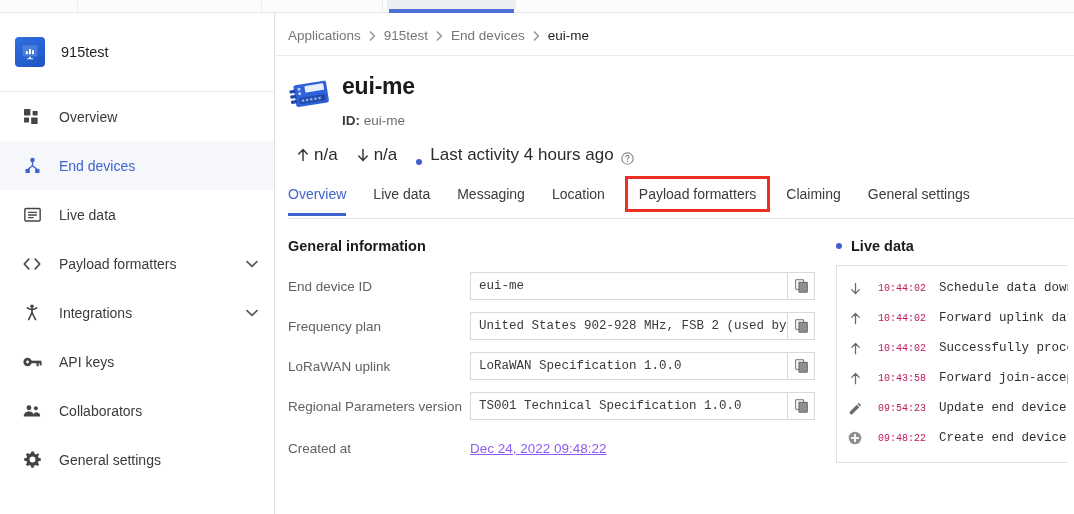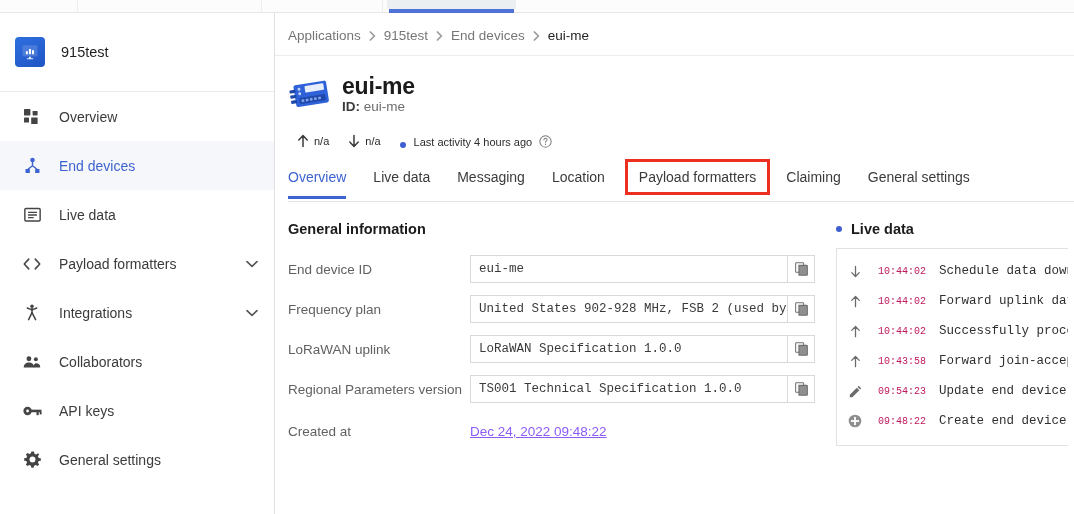--- a/index.html
+++ b/index.html
@@ -128,30 +128,30 @@
   .dev-row { display: flex; align-items: flex-start; }
   .dev-icon { width: 46px; flex: none; padding-top: 6px; }
   .dev-text { margin-left: 8px; }
   .dev-title {
     font-size: 23px; font-weight: bold;
     color: #1b1b1b;
     line-height: 26px;
     letter-spacing: -0.2px;
   }
   .dev-id {
-    margin-top: 0;
+    margin-top: 14px;
     font-size: 13.5px;
     color: #6d6d6d;
   }
   .dev-id b { color: #3b3b3b; font-weight: bold; }
 
   .status-row {
     display: flex; align-items: center;
     margin-top: 17px; margin-left: 9px;
-    font-size: 11px; color: #2b2b2b;
+    font-size: 17px; color: #2b2b2b;
   }
   .status-row .stat { display: flex; align-items: center; margin-right: 19px; }
   .status-row .stat .arrow { color: #3b3b3b; margin-right: 5px; display:flex; }
   .status-row .lastact { display: flex; align-items: flex-end; }
   .status-row .dot {
     width: 6px; height: 6px; border-radius: 50%;
     background: #3f5fd0; margin-right: 8px;
   }
   .status-row .qmark { margin-left: 7px; color: #7b7b7b; display:flex; }
 
@@ -380,41 +380,41 @@
         <span class="lbl">Integrations</span>
         <span class="chev">
           <svg width="12" height="8" viewBox="0 0 12 8" fill="none" stroke="currentColor" stroke-width="1.6" stroke-linecap="round" stroke-linejoin="round">
               <path d="M1 1.6 L6 6.4 L11 1.6"></path>
             </svg>
         </span>
       </div>
 
       <div class="navitem">
         <span class="ico">
-          <svg width="18" height="14" viewBox="0 0 20 14" fill="currentColor">
-            <circle cx="6.6" cy="3.4" r="2.7"></circle>
-            <circle cx="14.3" cy="3.9" r="2.2"></circle>
-            <path d="M0.8 13 C0.8 9.6 3.4 7.6 6.6 7.6 C9.8 7.6 12.4 9.6 12.4 13 Z"></path>
-            <path d="M11.6 13 C11.6 10.3 12.8 8.4 14.6 8.4 C17 8.4 19.2 9.8 19.2 13 Z"></path>
-          </svg>
-        </span>
-        <span class="lbl">Collaborators</span>
-      </div>
-
-      <div class="navitem">
-        <span class="ico">
           <svg width="19" height="12" viewBox="0 0 20 12" fill="currentColor">
             <circle cx="4.8" cy="6" r="4.4"></circle>
             <circle cx="4.8" cy="6" r="1.5" fill="#ffffff"></circle>
             <rect x="8.4" y="4.6" width="11" height="2.7"></rect>
             <rect x="14.2" y="7" width="2.3" height="3.4"></rect>
             <rect x="17.6" y="7" width="2" height="2.6"></rect>
           </svg>
         </span>
         <span class="lbl">API keys</span>
+      </div>
+
+      <div class="navitem">
+        <span class="ico">
+          <svg width="18" height="14" viewBox="0 0 20 14" fill="currentColor">
+            <circle cx="6.6" cy="3.4" r="2.7"></circle>
+            <circle cx="14.3" cy="3.9" r="2.2"></circle>
+            <path d="M0.8 13 C0.8 9.6 3.4 7.6 6.6 7.6 C9.8 7.6 12.4 9.6 12.4 13 Z"></path>
+            <path d="M11.6 13 C11.6 10.3 12.8 8.4 14.6 8.4 C17 8.4 19.2 9.8 19.2 13 Z"></path>
+          </svg>
+        </span>
+        <span class="lbl">Collaborators</span>
       </div>
 
       <div class="navitem">
         <span class="ico">
           <svg width="17" height="17" viewBox="0 0 18 18" fill="currentColor">
             <path d="M9 0.6 L10.6 0.6 L11.1 2.9 L12.8 3.6 L14.8 2.4 L16 3.6 L14.8 5.6 L15.5 7.3 L17.8 7.8 L17.8 10.2 L15.5 10.7 L14.8 12.4 L16 14.4 L14.4 16 L12.4 14.8 L10.7 15.5 L10.2 17.8 L7.8 17.8 L7.3 15.5 L5.6 14.8 L3.6 16 L2 14.4 L3.2 12.4 L2.5 10.7 L0.2 10.2 L0.2 7.8 L2.5 7.3 L3.2 5.6 L2 3.6 L3.6 2 L5.6 3.2 L7.3 2.5 L7.8 0.6 Z"></path>
             <circle cx="9" cy="9" r="3.1" fill="#ffffff"></circle>
           </svg>
         </span>
         <span class="lbl">General settings</span>

